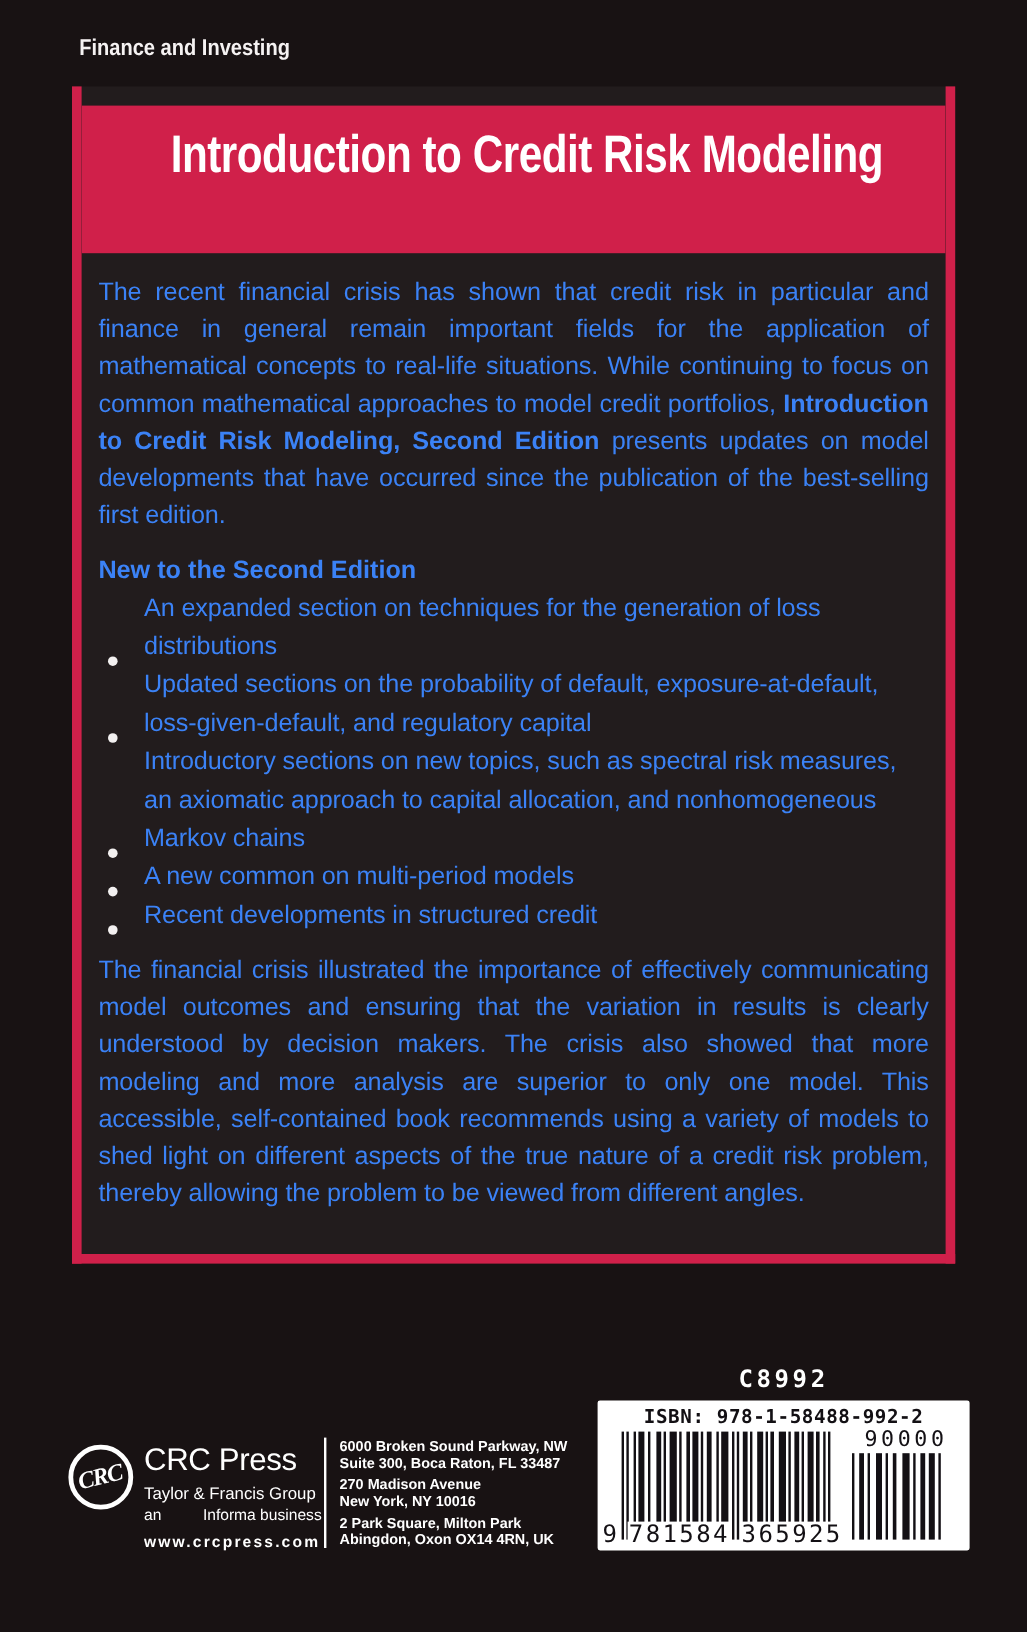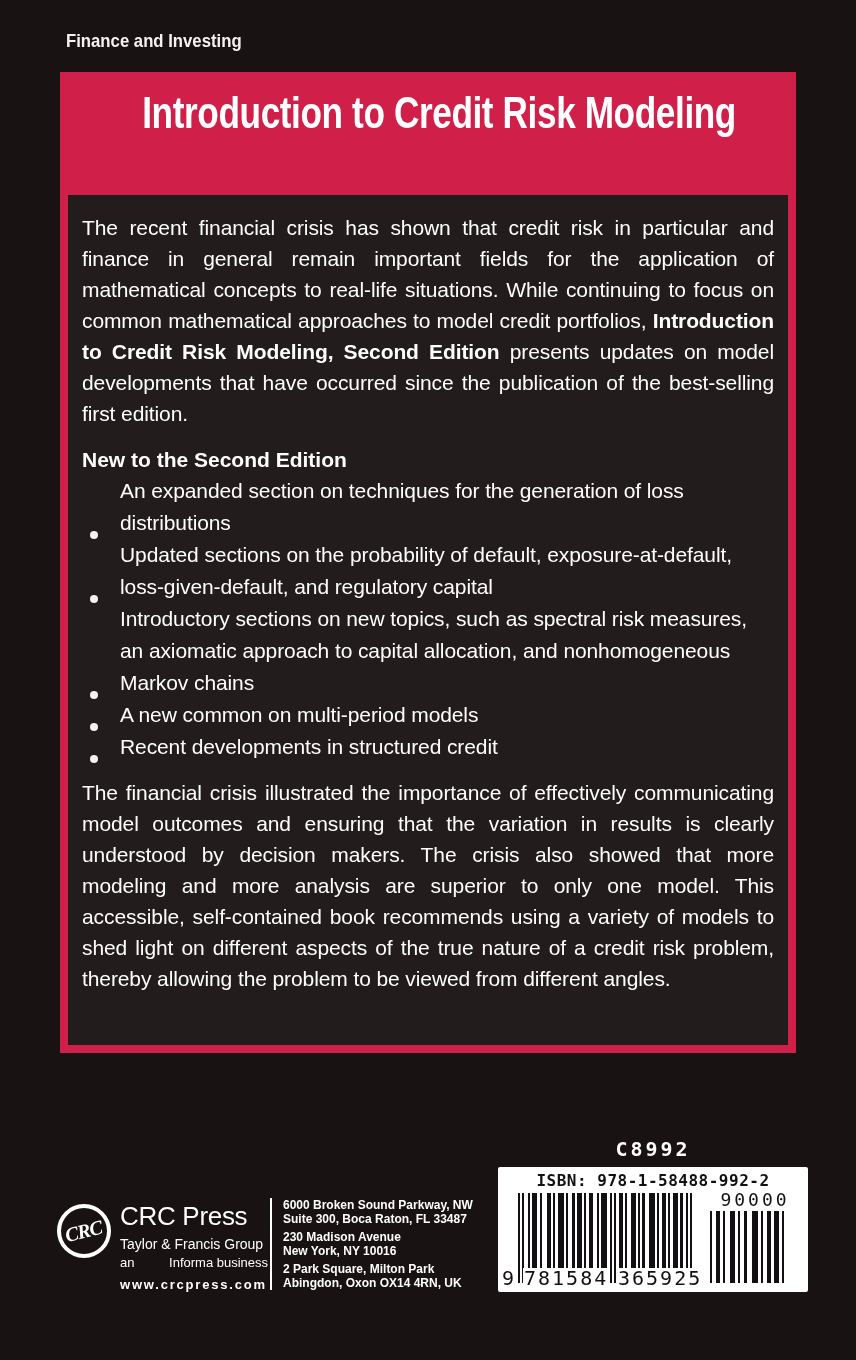--- a/index.html
+++ b/index.html
@@ -16,34 +16,34 @@
   }
 
   
   .panel {
     position: absolute; left: 60px; top: 72px; width: 736px; height: 981px;
     border-left: 8px solid #d0204a; border-right: 8px solid #d0204a; border-bottom: 8px solid #d0204a;
     background: #221c1d; overflow: hidden;
   }
   .banner {
     width: 100%; height: 123px; background: #d0204a;
-    margin: 0 0 0 0; text-align: left; color: #ffffff;
+    margin: 16px 0 0 0; text-align: left; color: #ffffff;
   }
   .banner .title { padding-top: 16px; white-space: nowrap; }
   .squeeze-t {
     display: inline-block; font-size: 44px; font-weight: 700; letter-spacing: -0.5px;
     transform: scaleX(0.80); transform-origin: center; white-space: nowrap;
   }
   .banner .subtitle { margin-top: 3px; white-space: nowrap; }
   .squeeze-s {
     display: inline-block; font-size: 27px; font-weight: 700;
     transform: scaleX(0.88); transform-origin: center; white-space: nowrap;
   }
 
-  .content { padding: 17px 14px 0 14px; color: #ffffff; }
+  .content { padding: 17px 14px 0 14px; color: #3b82f6; }
   .para {
     font-size: 21px; line-height: 31px; text-align: justify; letter-spacing: -0.1px;
   }
   .para b { font-weight: 700; }
   .new-heading { font-size: 21px; line-height: 31px; font-weight: 700; margin-top: 15px; }
   .bullets { list-style: none; }
   .bullet { display: flex; align-items: flex-end; }
   .dot {
     width: 8px; height: 8px; border-radius: 50%; background: #f3f0f0;
     margin: 12px 0 0 8px; flex: 0 0 auto;
@@ -155,21 +155,21 @@
       <div class="pub-informa"><span>an </span><b>Informa</b><span> business</span></div>
       <div class="pub-web">www.crcpress.com</div>
     </div>
     <div class="pub-divider"></div>
     <div class="addresses">
         <div class="addr">
         <div>6000 Broken Sound Parkway, NW</div>
         <div>Suite 300, Boca Raton, FL 33487</div>
       </div>
         <div class="addr">
-        <div>230 Madison Avenue</div>
+        <div>270 Madison Avenue</div>
         <div>New York, NY 10016</div>
       </div>
         <div class="addr">
         <div>2 Park Square, Milton Park</div>
         <div>Abingdon, Oxon OX14 4RN, UK</div>
       </div>
       </div>
   </div>
 
   <div class="code">C8992</div>

